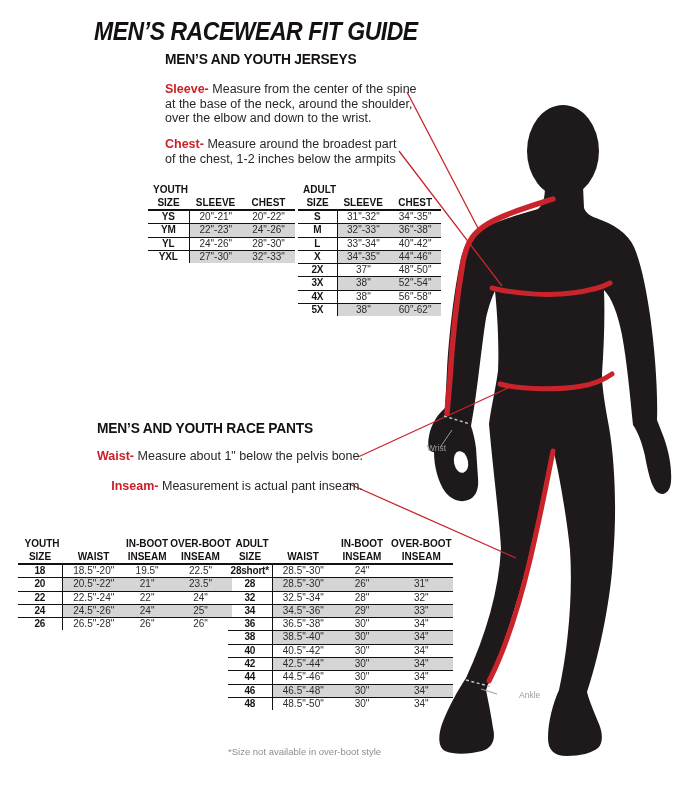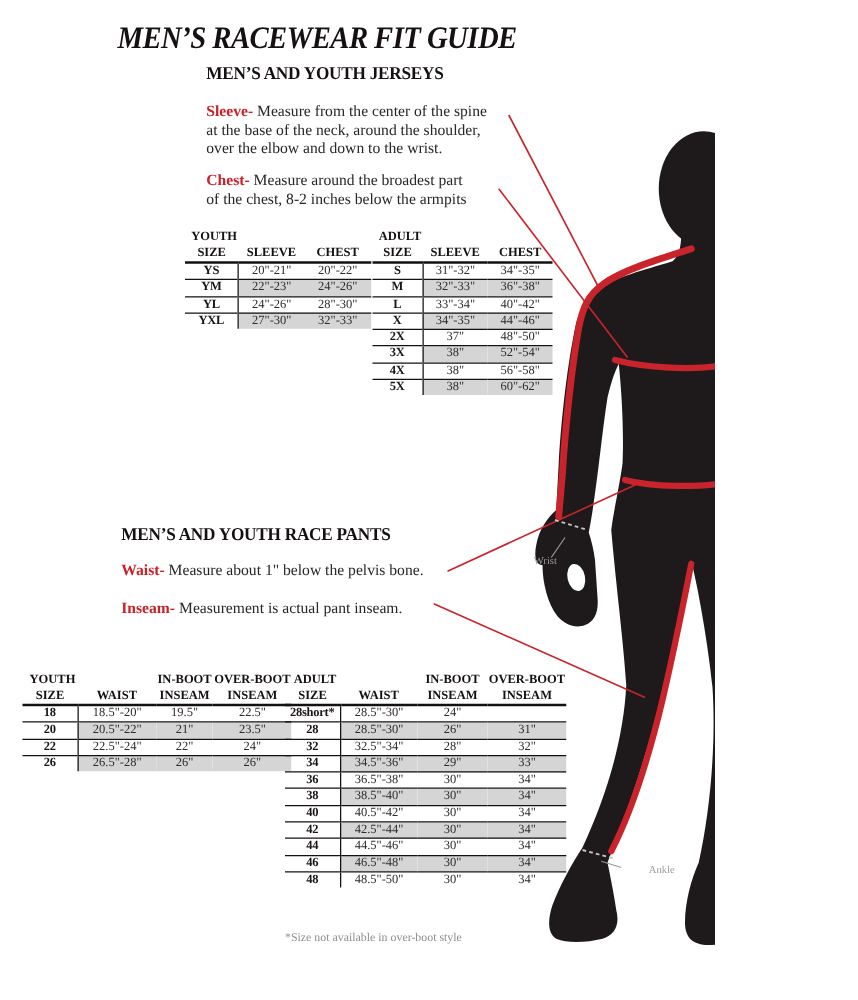--- a/index.html
+++ b/index.html
@@ -1,18 +1,18 @@
 <!DOCTYPE html>
 <html><head>
 <meta charset="utf-8">
 <style>
   html,body { margin:0; padding:0; background:#ffffff; }
   .canvas {
-    position:relative; width:572px; height:800px; background:#fff;
-    font-family:Liberation Serif, serif; overflow:hidden;
+    position:relative; width:686px; height:800px; background:#fff;
+    font-family:Liberation Sans, sans-serif; overflow:hidden;
     color:#2a2627;
   }
   .abs { position:absolute; }
   svg.figure { position:absolute; left:0; top:0; z-index:0; }
   .txt { z-index:2; }
 
   .page-title {
     left:94px; top:17px; font-size:25px; font-weight:bold; font-style:italic;
     letter-spacing:-0.5px; color:#151011; white-space:nowrap;
     transform:scaleX(0.92); transform-origin:left top;
@@ -136,31 +136,31 @@
   <div class="abs txt desc" style="left:165px; top:82px; width:260px;">
     <span class="lead">Sleeve-</span>
     <span class="body-text">Measure from the center of the spine
 at the base of the neck, around the shoulder,
 over the elbow and down to the wrist.</span>
   </div>
 
   <div class="abs txt desc" style="left:165px; top:137px; width:260px;">
     <span class="lead">Chest-</span>
     <span class="body-text">Measure around the broadest part
-of the chest, 8-2 inches below the armpits</span>
+of the chest, 1-2 inches below the armpits</span>
   </div>
 
   <div class="abs txt section-heading" style="left:97px; top:420px;">MEN’S AND YOUTH RACE PANTS</div>
 
   <div class="abs txt desc" style="left:97px; top:449px; width:280px;">
     <span class="lead">Waist-</span>
     <span class="body-text">Measure about 1" below the pelvis bone.</span>
   </div>
 
-  <div class="abs txt desc" style="left:97px; top:479px; width:280px;">
+  <div class="abs txt desc" style="left:97px; top:479px; width:280px;text-align:center;">
     <span class="lead">Inseam-</span>
     <span class="body-text">Measurement is actual pant inseam.</span>
   </div>
 
   <table class="fit" style="left:148px; top:183px;">
       <colgroup>
         <col style="width: 36px;">
         <col style="width: 53px;">
         <col style="width: 53px;">
       </colgroup>
@@ -310,20 +310,26 @@
           <td>21"</td>
           <td>23.5"</td>
         </tr>
         <tr>
           <td>22</td>
           <td>22.5"-24"</td>
           <td>22"</td>
           <td>24"</td>
         </tr>
         <tr>
+          <td>24</td>
+          <td>24.5"-26"</td>
+          <td>24"</td>
+          <td>25"</td>
+        </tr>
+        <tr>
           <td>26</td>
           <td>26.5"-28"</td>
           <td>26"</td>
           <td>26"</td>
         </tr>
       </tbody>
     </table>
 
   <table class="fit" style="left:228px; top:537px;">
       <colgroup>

